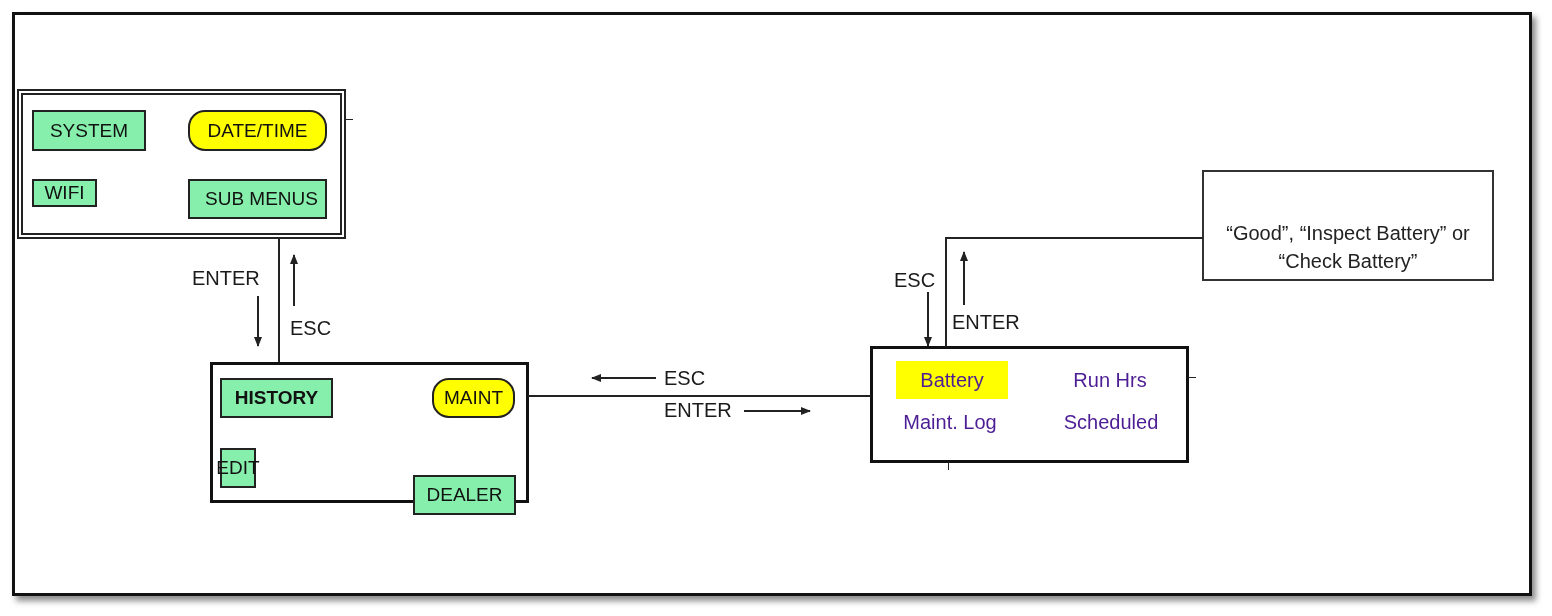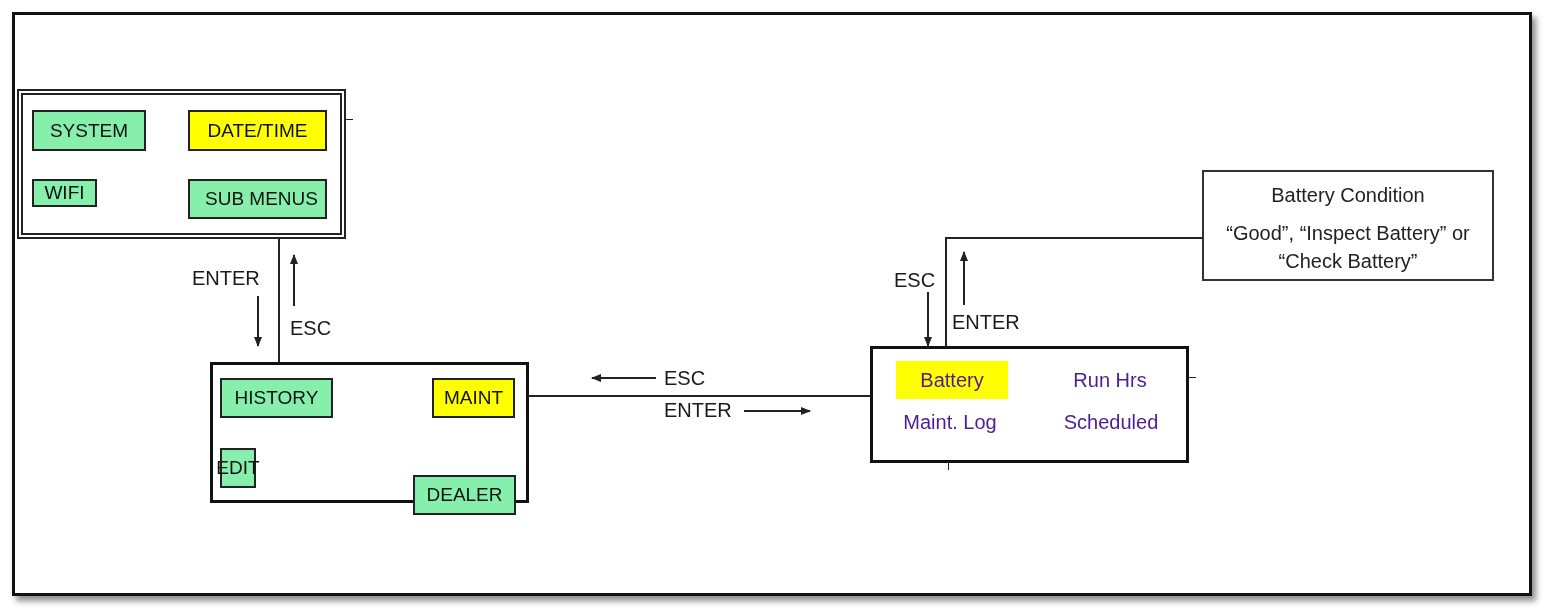--- a/index.html
+++ b/index.html
@@ -5,21 +5,21 @@
     html, body { margin: 0; padding: 0; background: #ffffff; }
     body { width: 1552px; height: 616px; position: relative; overflow: hidden;
            font-family: "Liberation Sans", sans-serif; color: #111; }
     .frame { position: absolute; left: 12px; top: 12px; width: 1514px; height: 578px;
              border: 3px solid #111; background: #fff;
              box-shadow: 4px 5px 6px rgba(0,0,0,0.45); }
     .box { position: absolute; box-sizing: border-box; background: #fff; }
     .menu-btn { position: absolute; box-sizing: border-box; border: 2px solid #222;
                 display: flex; align-items: center; justify-content: center;
                 font-size: 19px; color: #111; background: #86efac; cursor: pointer; }
-    .menu-btn.hl { background: #ffff00; }
+    .menu-btn.hl { background: #ffff00; border-radius: 17px; }
     .plain { position: absolute; font-size: 20px; color: #4c1d95; display:flex; align-items:center; justify-content:center; cursor: pointer; }
     .plain.hl { background: #ffff00; }
     .lbl { position: absolute; font-weight: normal; font-size: 20px; color: #1a1a1a; }
     .hline { position: absolute; height: 2px; background: #222; }
     .vline { position: absolute; width: 2px; background: #222; }
     svg.arrows { position: absolute; left: 0; top: 0; }
   </style>
 </head>
 <body>
 
@@ -27,33 +27,32 @@
 
 <div class="box" style="left:17px; top:89px; width:329px; height:150px; border:2px solid #222;">
   <div class="box" style="left:2px; top:2px; width:321px; height:142px; border:2px solid #222;"></div>
 </div>
 <div class="menu-btn" style="left:32px; top:110px; width:114px; height:41px;">SYSTEM</div>
 <div class="menu-btn hl" style="left:188px; top:110px; width:139px; height:41px;">DATE/TIME</div>
 <div class="menu-btn" style="left:32px; top:179px; width:65px; height:28px;">WIFI</div>
 <div class="menu-btn" style="left:188px; top:179px; width:139px; height:40px;padding-left:8px;">SUB MENUS</div>
 
 <div class="box" style="left:210px; top:362px; width:319px; height:141px; border:3px solid #111;"></div>
-<div class="menu-btn" style="left:220px; top:378px; width:113px; height:40px;">HISTORY</div>
+<div class="menu-btn" style="left:220px; top:378px; width:113px; height:40px;font-weight:bold;">HISTORY</div>
 <div class="menu-btn hl" style="left:432px; top:378px; width:83px; height:40px;">MAINT</div>
 <div class="menu-btn" style="left:220px; top:448px; width:36px; height:40px;">EDIT</div>
 <div class="menu-btn" style="left:413px; top:448px; width:103px; height:40px;margin-top:27px;">DEALER</div>
 
 <div class="box" style="left:870px; top:346px; width:319px; height:117px; border:3px solid #111;"></div>
 <div class="plain hl" style="left:896px; top:361px; width:112px; height:38px;">Battery</div>
 <div class="plain" style="left:1050px; top:361px; width:120px; height:38px;">Run Hrs</div>
 <div class="plain" style="left:890px; top:404px; width:120px; height:36px;">Maint. Log</div>
 <div class="plain" style="left:1048px; top:404px; width:126px; height:36px;">Scheduled</div>
 
 <div class="box" style="left:1202px; top:170px; width:292px; height:111px; border:2px solid #333; text-align:center; font-size:20px; color:#222;">
-  <div style="position:absolute; left:0; right:0; top:12px;">Battery Condition</div>
   <div style="position:absolute; left:0; right:0; top:50px; white-space:nowrap;">“Good”, “Inspect Battery” or</div>
   <div style="position:absolute; left:0; right:0; top:78px;">“Check Battery”</div>
 </div>
 
 <div class="vline" style="left:278px; top:237px; height:125px;"></div>
 <div class="hline" style="left:528px; top:395px; width:343px;"></div>
 <div class="vline" style="left:945px; top:237px; height:110px;"></div>
 <div class="hline" style="left:945px; top:237px; width:258px;"></div>
 
 <div class="hline" style="left:345px; top:119px; width:8px; height:1px;"></div>

